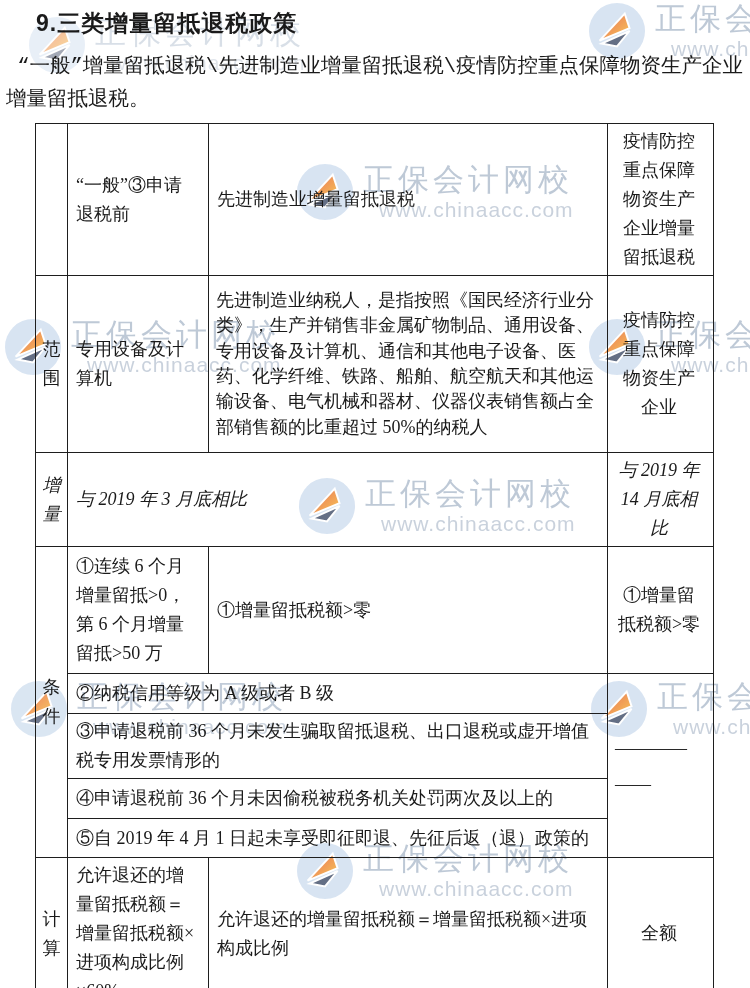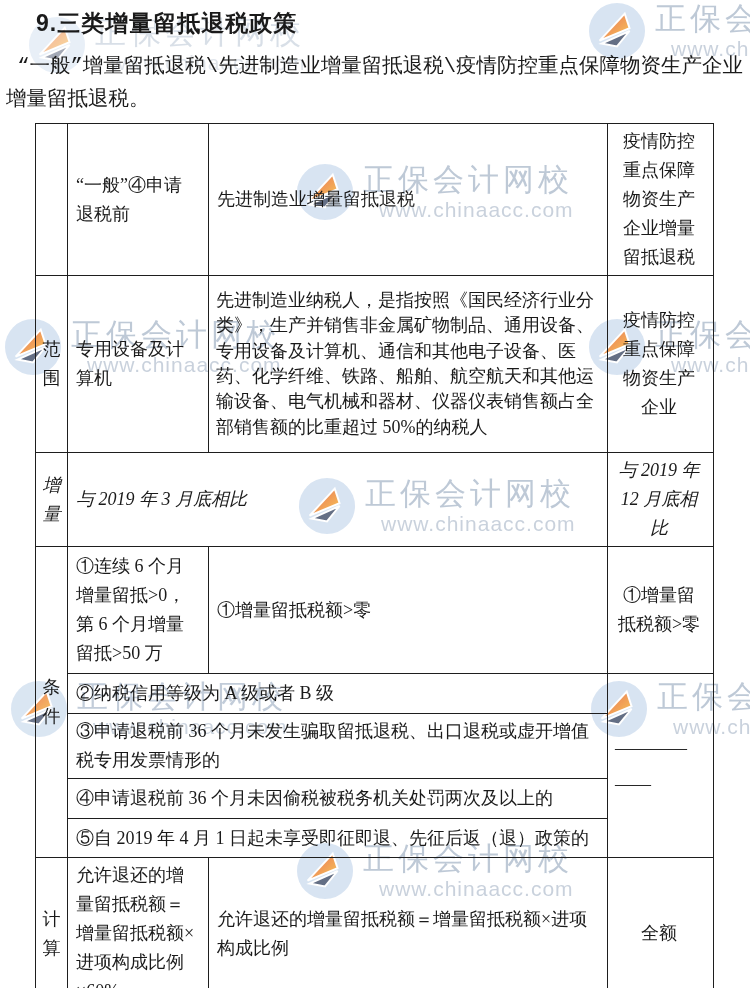--- a/index.html
+++ b/index.html
@@ -157,34 +157,34 @@
 <table class="policy">
   <colgroup>
       <col class="c1">
       <col class="c2">
       <col class="c3">
       <col class="c4">
     </colgroup>
   <tbody>
     <tr class="rh1">
       <td class="lab"></td>
-      <td class="colw2">“一般”④申请退税前</td>
+      <td class="colw2">“一般”③申请退税前</td>
       <td>先进制造业增量留抵退税</td>
       <td class="colw4">疫情防控重点保障物资生产企业增量留抵退税</td>
     </tr>
     <tr class="rh2">
       <td class="lab">范围</td>
       <td class="colw2">专用设备及计算机</td>
       <td class="dense">先进制造业纳税人，是指按照《国民经济行业分类》，生产并销售非金属矿物制品、通用设备、专用设备及计算机、通信和其他电子设备、医药、化学纤维、铁路、船舶、航空航天和其他运输设备、电气机械和器材、仪器仪表销售额占全部销售额的比重超过 50%的纳税人</td>
       <td class="colw4">疫情防控重点保障物资生产企业</td>
     </tr>
     <tr class="rh3">
       <td class="lab">增量</td>
       <td colspan="2">与 2019 年 3 月底相比</td>
-      <td class="colw4">与 2019 年 12 月底相比</td>
+      <td class="colw4">与 2019 年 14 月底相比</td>
     </tr>
     <tr class="rh4">
       <td class="lab" rowspan="5">条件</td>
       <td class="colw2">①连续 6 个月增量留抵&gt;0，第 6 个月增量留抵&gt;50 万</td>
       <td>①增量留抵税额&gt;零</td>
       <td class="colw4">①增量留抵税额&gt;零</td>
     </tr>
     <tr class="rh5">
       <td colspan="2">②纳税信用等级为 A 级或者 B 级</td>
       <td class="dash" rowspan="4">————

